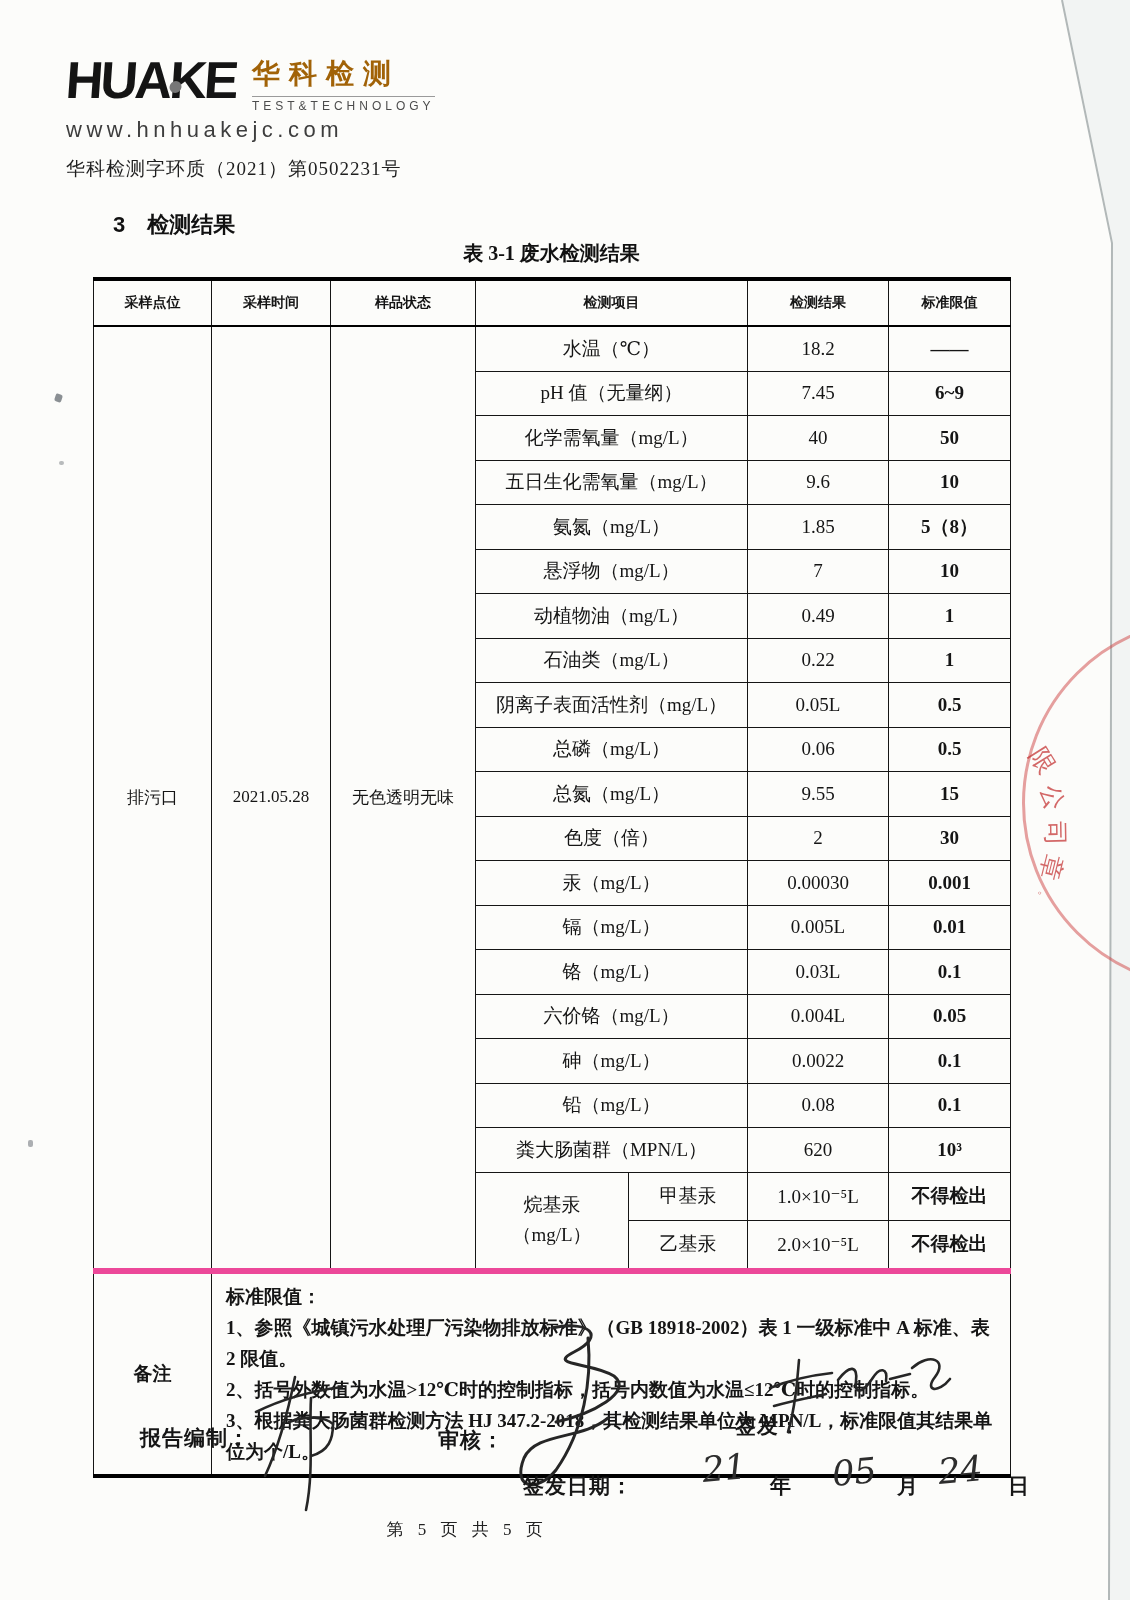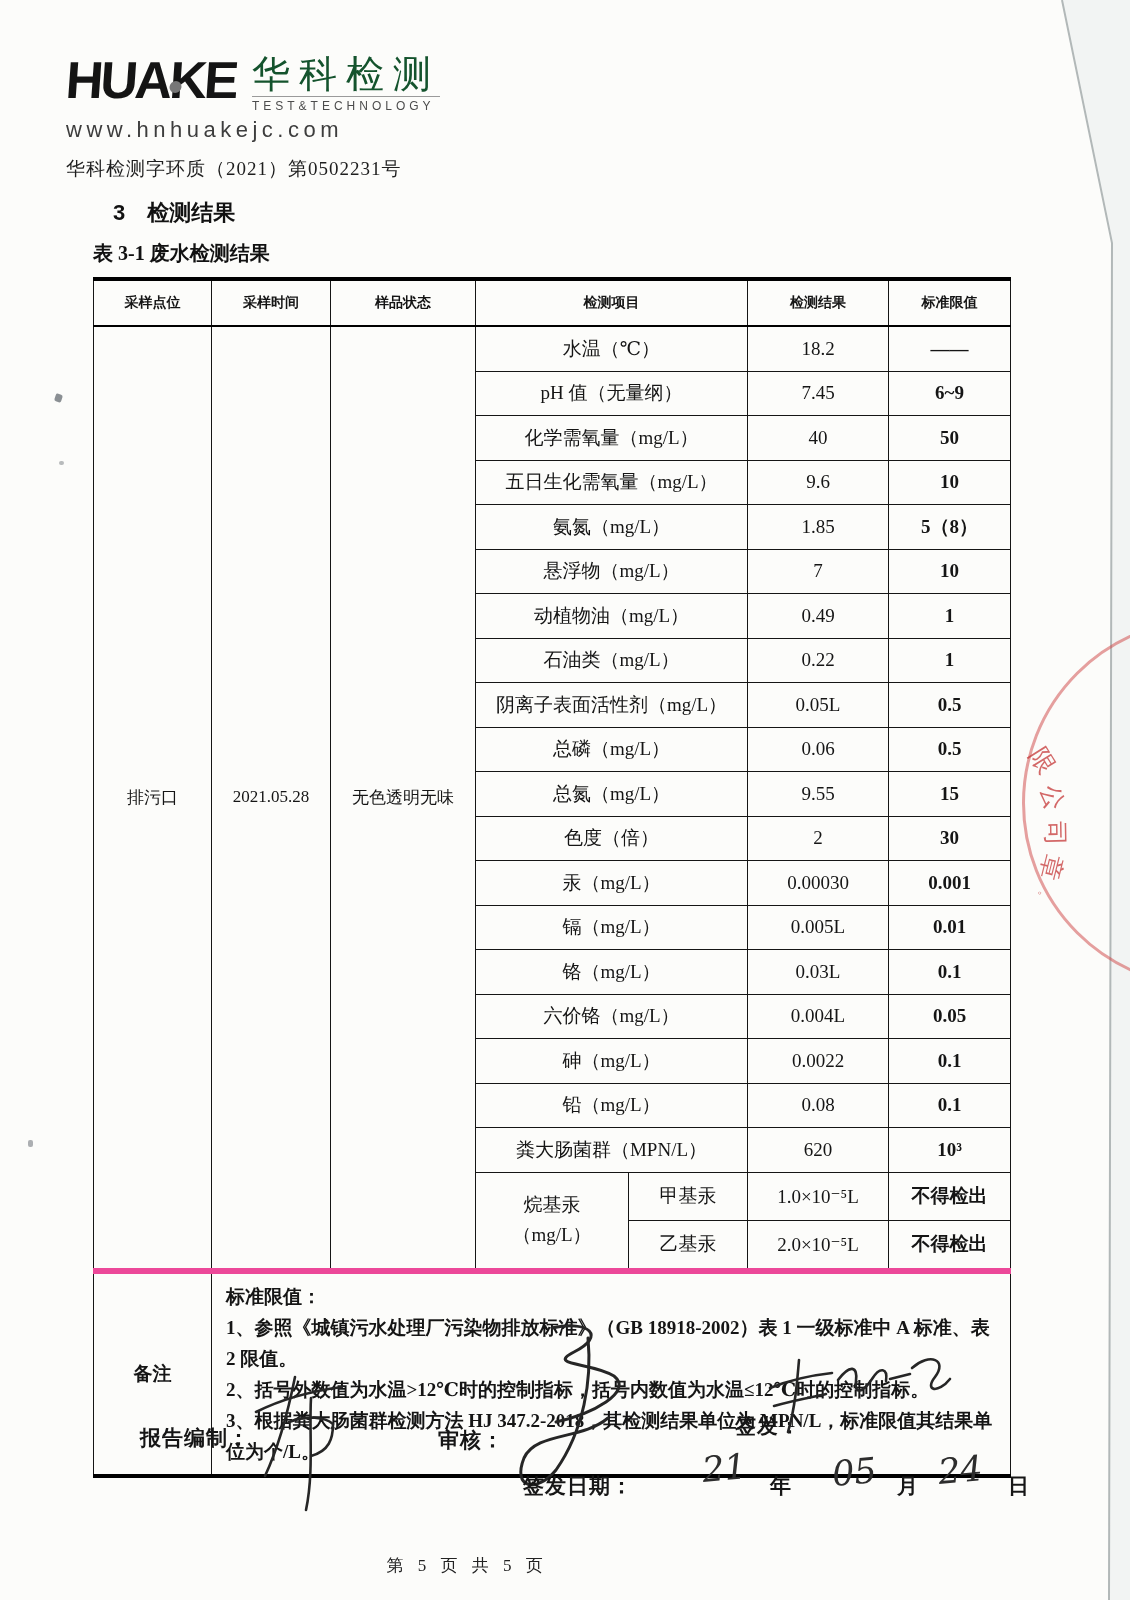--- a/index.html
+++ b/index.html
@@ -9,30 +9,30 @@
   .scan-edge{position:absolute;left:0;top:0;pointer-events:none;}
   .speck{position:absolute;background:#8a8f93;border-radius:2px;}
   
   .logo-block{position:absolute;left:66px;top:54px;}
   .logo-row{display:flex;align-items:flex-start;}
   .wordmark{position:relative;font-family:"Liberation Sans","DejaVu Sans",sans-serif;
             font-weight:900;font-size:52px;line-height:52px;letter-spacing:-3px;
             color:#141414;transform:skewX(-4deg);}
   .wordmark-dot{position:absolute;left:104px;top:27px;width:12px;height:12px;border-radius:50%;background:#777;}
   .brand-col{margin-left:16px;}
-  .brand-cn{font-size:38px;line-height:40px;letter-spacing:9px;font-weight:400;color:#14532d;}
+  .brand-cn{font-size:28px;line-height:40px;letter-spacing:9px;font-weight:700;color:#a16207;}
   .tagline{font-family:"Liberation Sans",sans-serif;font-size:12px;letter-spacing:4px;
            color:#4c4c4c;border-top:1.5px solid #9a9a9a;padding-top:2px;margin-top:2px;}
   .website{font-family:Liberation Sans, sans-serif;font-size:22px;letter-spacing:4.5px;color:#3d3d3d;margin-top:4px;}
   .doc-number{position:absolute;left:66px;top:156px;font-size:19px;color:#1e1e1e;letter-spacing:1px;}
   
-  .section-heading{position:absolute;left:113px;top:198px;font-family:"Liberation Sans",sans-serif;
+  .section-heading{position:absolute;left:113px;top:210px;font-family:"Liberation Sans",sans-serif;
                    font-weight:700;font-size:22px;color:#111;}
   .section-heading .num{margin-right:22px;}
-  .table-title{position:absolute;left:93px;top:240px;width:917px;
+  .table-title{position:absolute;left:93px;top:240px;width:917px;text-align:center;
                font-weight:700;font-size:20px;color:#111;}
   
   table.results{position:absolute;left:93px;top:277px;width:917px;border-collapse:collapse;
                 table-layout:fixed;border-top:4px solid #000;border-bottom:4px solid #000;
                 border-left:1.5px solid #151515;border-right:1.5px solid #151515;}
   .results th,.results td{border:1.5px solid #151515;text-align:center;vertical-align:middle;
                 font-size:19px;padding:0 4px;color:#151515;}
   .results thead th{height:44px;font-weight:700;font-size:14px;border-bottom:2.5px solid #000;}
   .results tbody td{height:43.5px;}
   .results tr.alkyl td{height:47px;}
@@ -44,21 +44,21 @@
   .group-cell div{line-height:30px;}
   
   .sig-label{position:absolute;font-family:"Liberation Sans",sans-serif;font-weight:700;
              font-size:21px;color:#161616;letter-spacing:1px;}
   .sig-svg{position:absolute;}
   .hand{position:absolute;font-style:italic;font-size:35px;color:#2d2d2d;
         font-family:"DejaVu Serif",serif;transform:rotate(-5deg);}
   .unit{position:absolute;font-weight:700;font-size:21px;color:#161616;}
   
   .page-footer{position:absolute;left:0;top:1518px;width:910px;text-align:center;
-               font-size:17px;letter-spacing:5px;color:#222;padding-left:24px;box-sizing:border-box;margin-top:36px;}
+               font-size:17px;letter-spacing:5px;color:#222;padding-left:24px;box-sizing:border-box;}
   
   .stamp-circle{position:absolute;left:1022px;top:618px;width:364px;height:364px;border-radius:50%;
                 border:3.5px solid rgba(208,72,72,0.52);}
   .stamp-char{position:absolute;font-size:25px;color:rgba(198,62,62,0.78);font-weight:400;}
   .stamp-dot{position:absolute;left:1037px;top:880px;font-size:13px;color:rgba(198,62,62,0.7);}
 </style>
 </head>
 <body>
 
 <div class="page">

